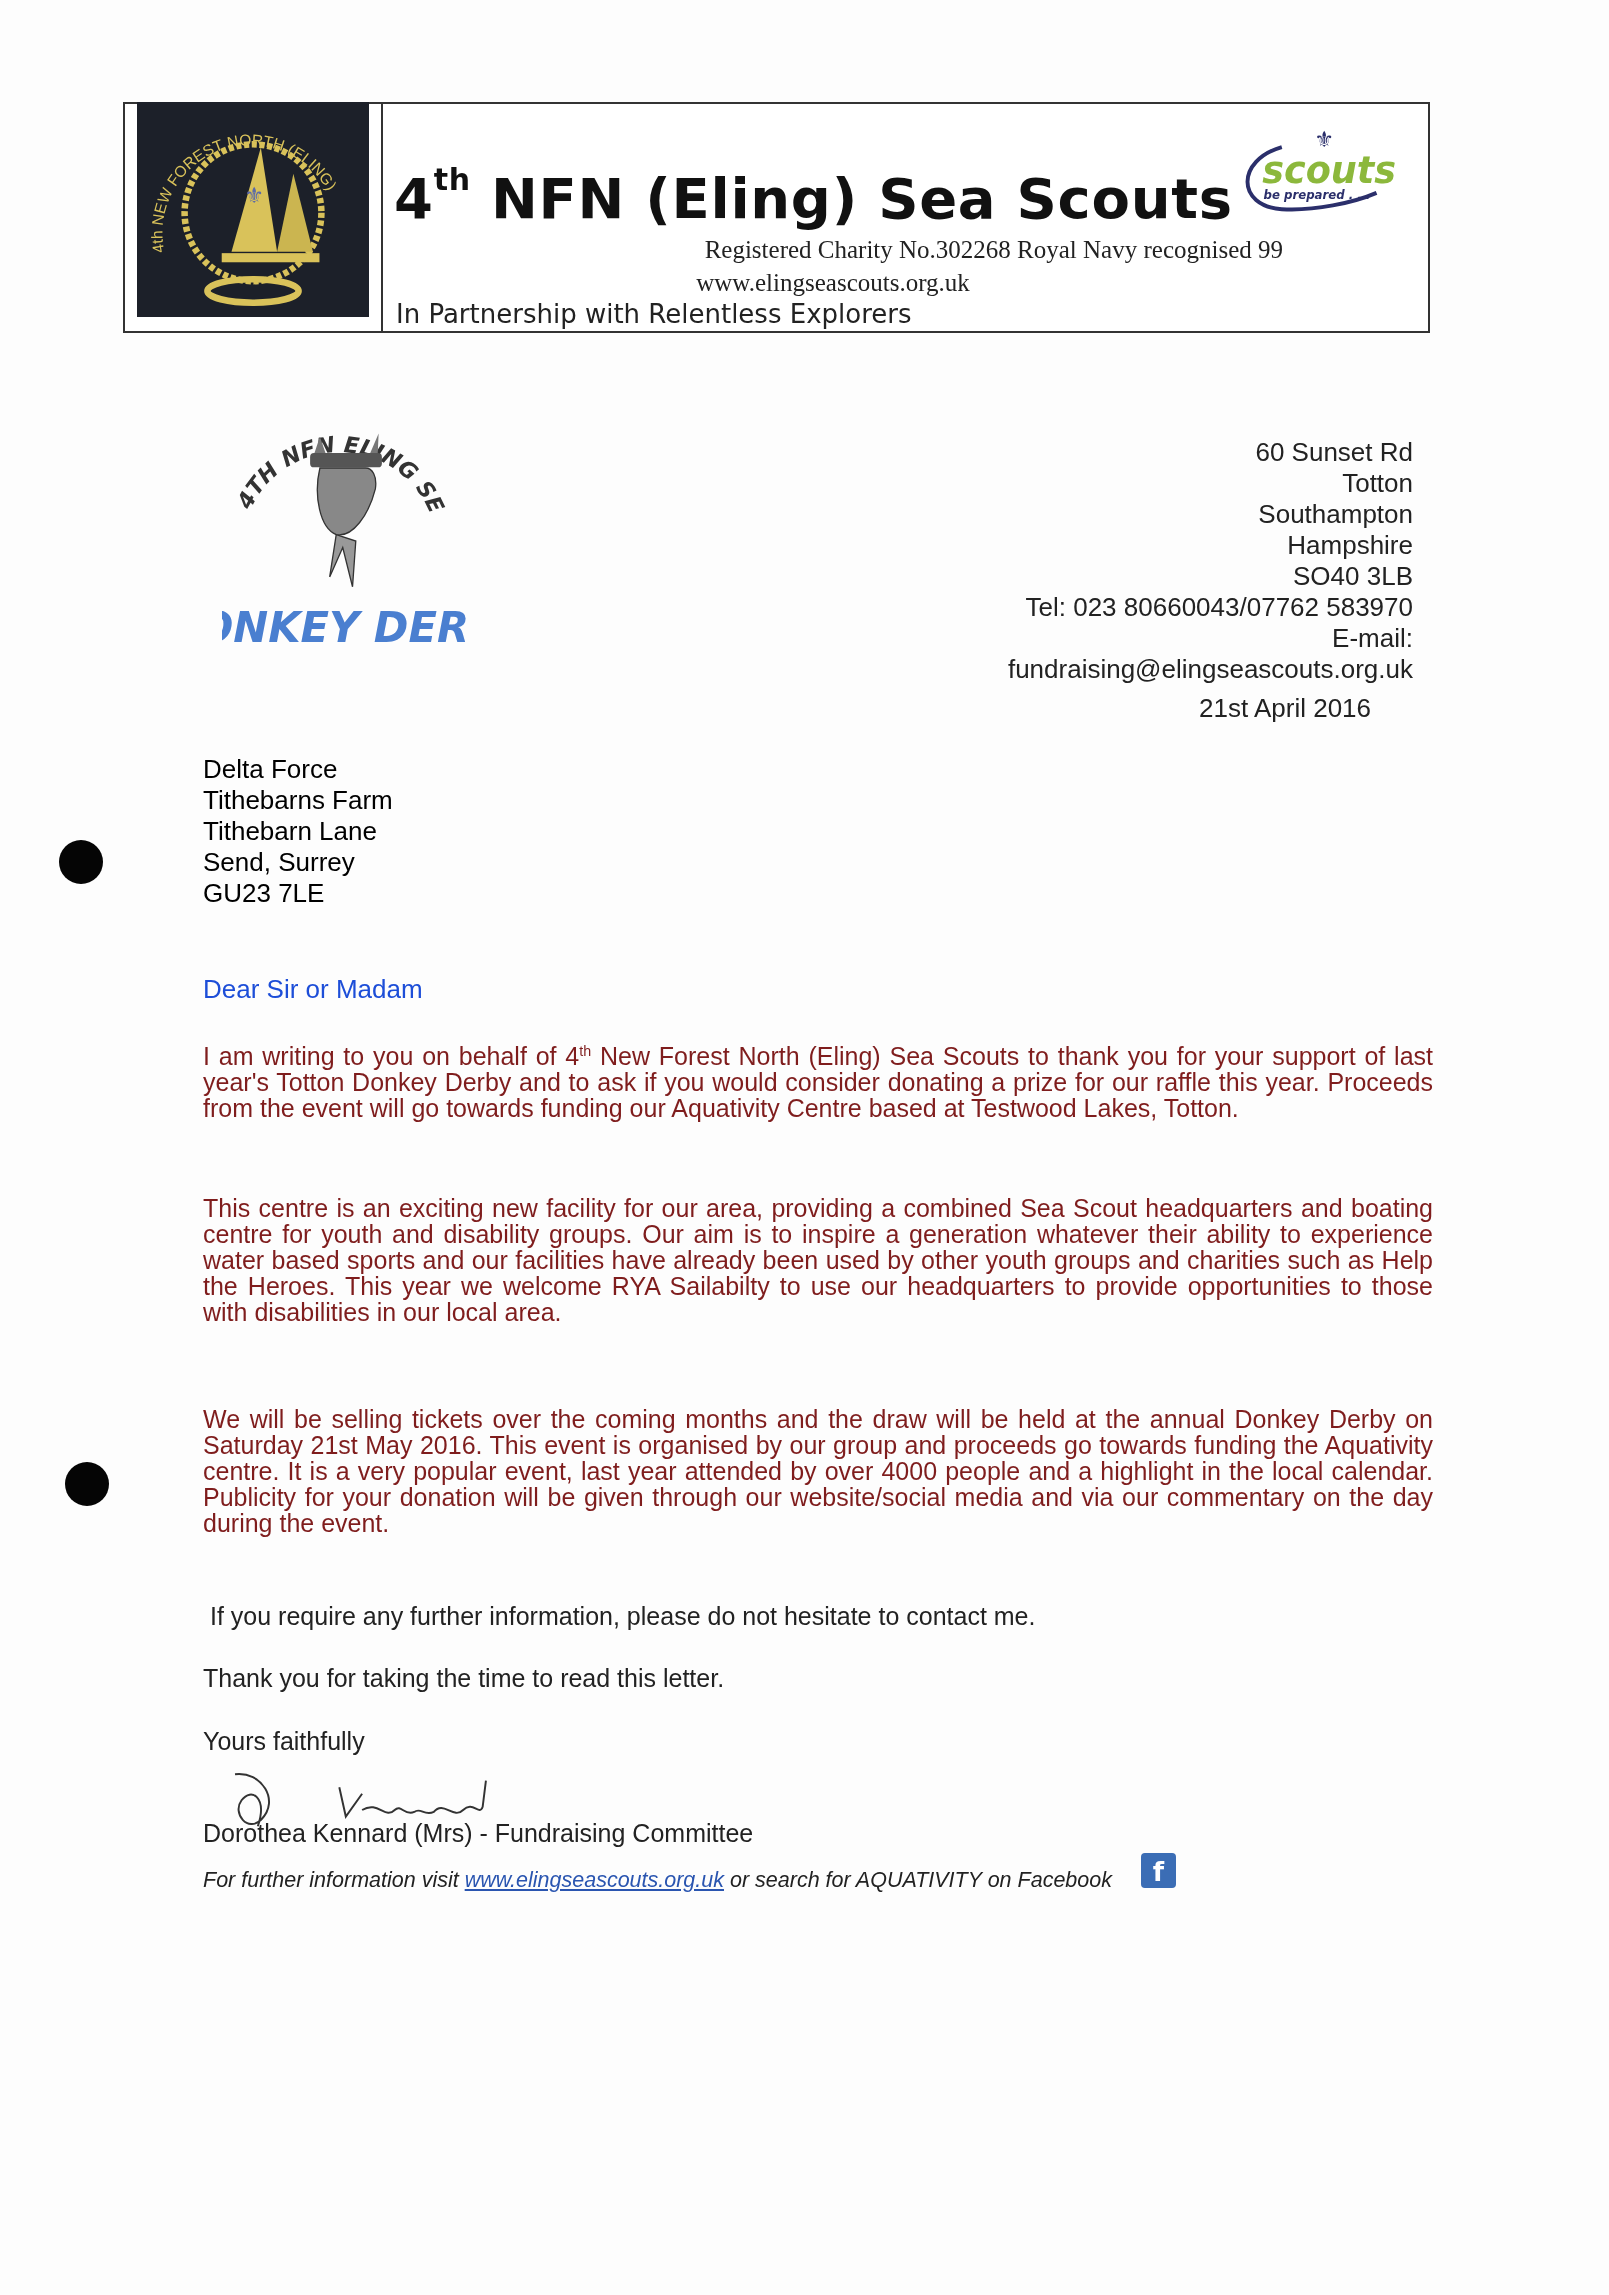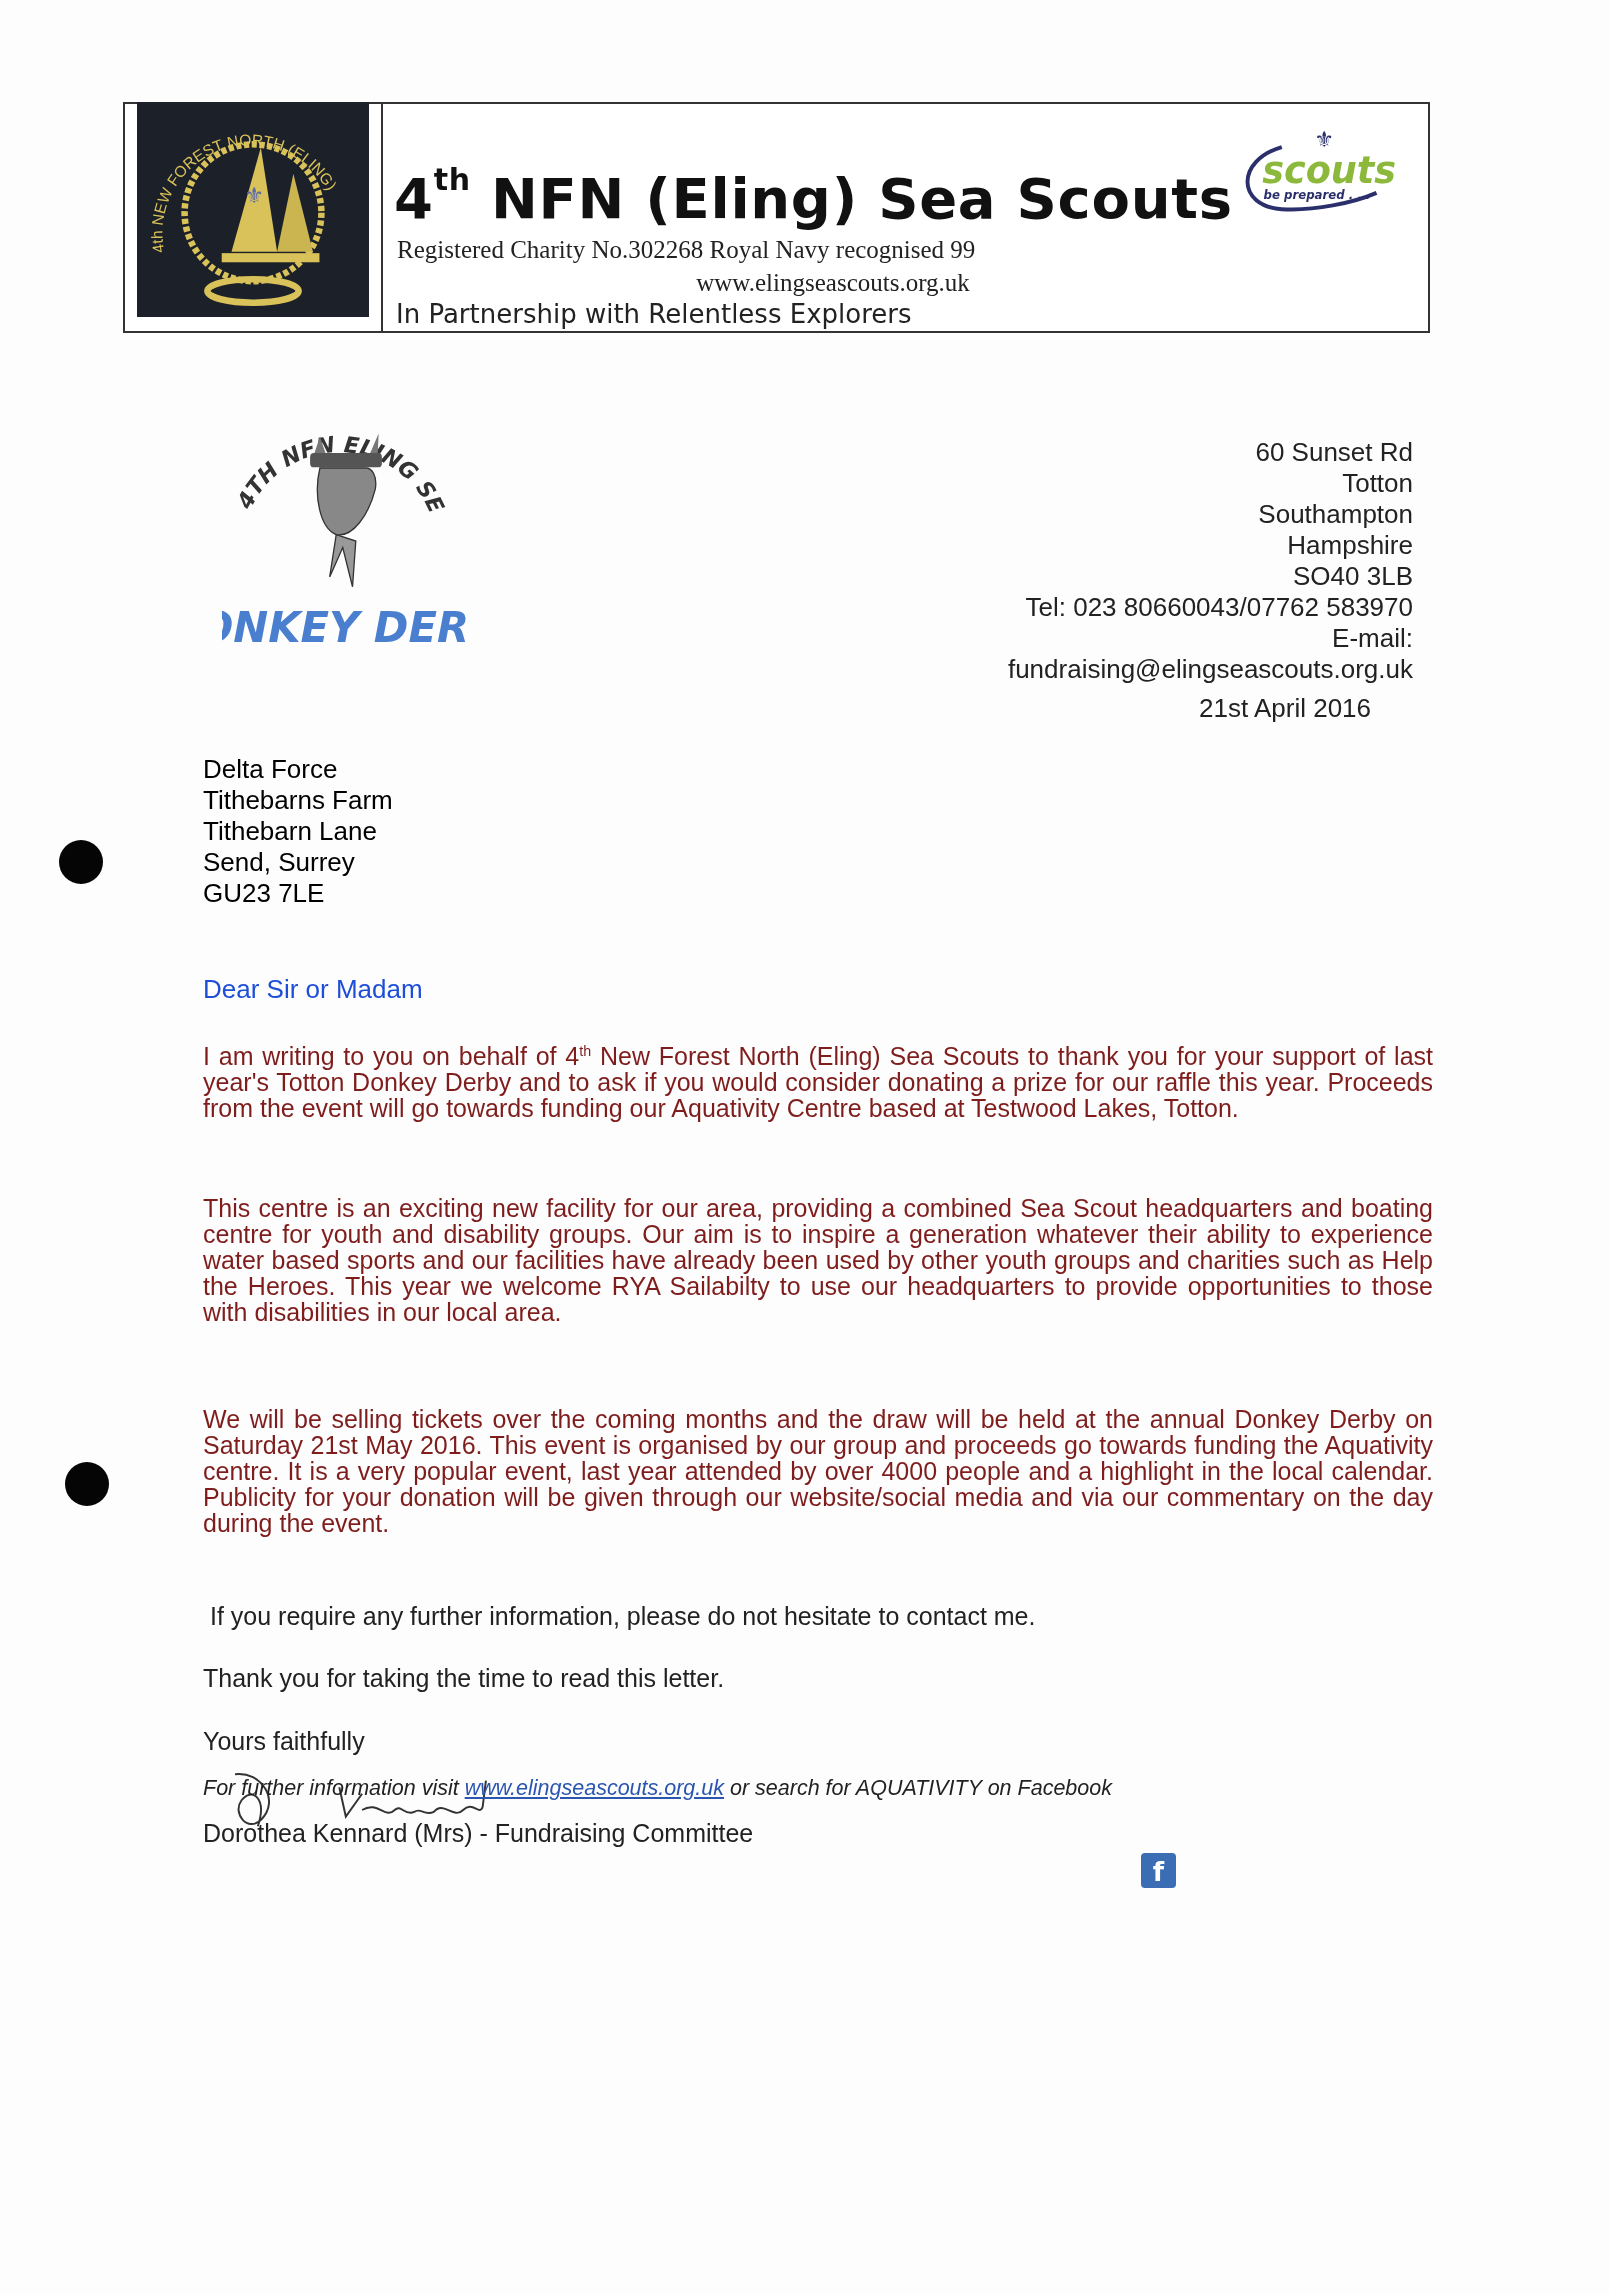--- a/index.html
+++ b/index.html
@@ -5,21 +5,21 @@
   html, body { margin:0; padding:0; }
   body { width:1609px; height:2295px; background:#fdfdfd; position:relative; overflow:hidden;
          font-family:"Liberation Sans", sans-serif; color:#222; }
   .abs { position:absolute; }
   
   .header-box { left:123px; top:102px; width:1307px; height:231px; border:2px solid #333; box-sizing:border-box; background:#fff; }
   .header-divider { left:381px; top:102px; width:2px; height:231px; background:#333; }
   .badge { left:137px; top:102px; width:232px; height:215px; background:#1c2029; }
   .org-title { left:394px; top:166px; font-family:"DejaVu Sans", sans-serif; font-weight:bold; font-size:56px; color:#111; letter-spacing:0.7px; white-space:nowrap; }
   .org-title sup { font-size:30px; vertical-align:top; position:relative; top:-3.9px; }
-  .reg-line { left:383px; width:900px; top:236px; text-align:left; font-family:"Liberation Serif", serif; font-size:25px; color:#222;margin-left:14px; }
+  .reg-line { left:383px; width:900px; top:236px; text-align:right; font-family:"Liberation Serif", serif; font-size:25px; color:#222; }
   .web-line { left:383px; width:900px; top:269px; text-align:center; font-family:"Liberation Serif", serif; font-size:25px; color:#222; }
   .partner-line { left:396px; top:299px; font-family:"DejaVu Sans", sans-serif; font-size:26px; color:#222; white-space:nowrap; }
   .scouts-logo { left:1236px; top:121px; width:170px; height:98px; }
 
   .donkey-logo { left:222px; top:391px; width:248px; height:261px; }
 
   .sender { right:196px; top:410px; text-align:right; font-size:26px; line-height:31px; color:#222;margin-top:27px; }
   .sender div { white-space:nowrap; }
   .date { left:1199px; top:693px; font-size:26px; color:#222; white-space:nowrap; }
 
@@ -30,21 +30,21 @@
   .para sup { font-size:14.3px; }
   .p1 { top:1038px; }
   .p2 { top:1195px; }
   .p3 { top:1383px;margin-top:23px; }
   .line { left:203px; font-size:25px; color:#222; white-space:nowrap; }
   .l1 { top:1602px; left:210px; }
   .l2 { top:1664px; }
   .l3 { top:1727px; }
   .signature { left:222px; top:1761px; width:391px; height:85px; }
   .signer { left:203px; top:1819px; font-size:25px; color:#222; white-space:nowrap; }
-  .footer-note { left:203px; top:1776px; font-size:21.5px; font-style:italic; color:#222; white-space:nowrap; }
+  .footer-note { left:203px; top:1868px; font-size:21.5px; font-style:italic; color:#222; white-space:nowrap; }
   .footer-note a { color:#2a55b0; text-decoration:underline; }
   .fb-icon { left:1141px; top:1853px; width:35px; height:35px; background:#3b6db5; border-radius:3.9px; color:#fff; font-weight:bold; font-size:26px; text-align:center; line-height:38px; font-family:"DejaVu Sans", sans-serif; }
   .punch { width:44px; height:44px; border-radius:50%; background:#050505; }
   .punch1 { left:59px; top:840px; }
   .punch2 { left:65px; top:1462px; }
 </style>
 </head>
 <body>
 
 <div class="abs header-box"></div>

